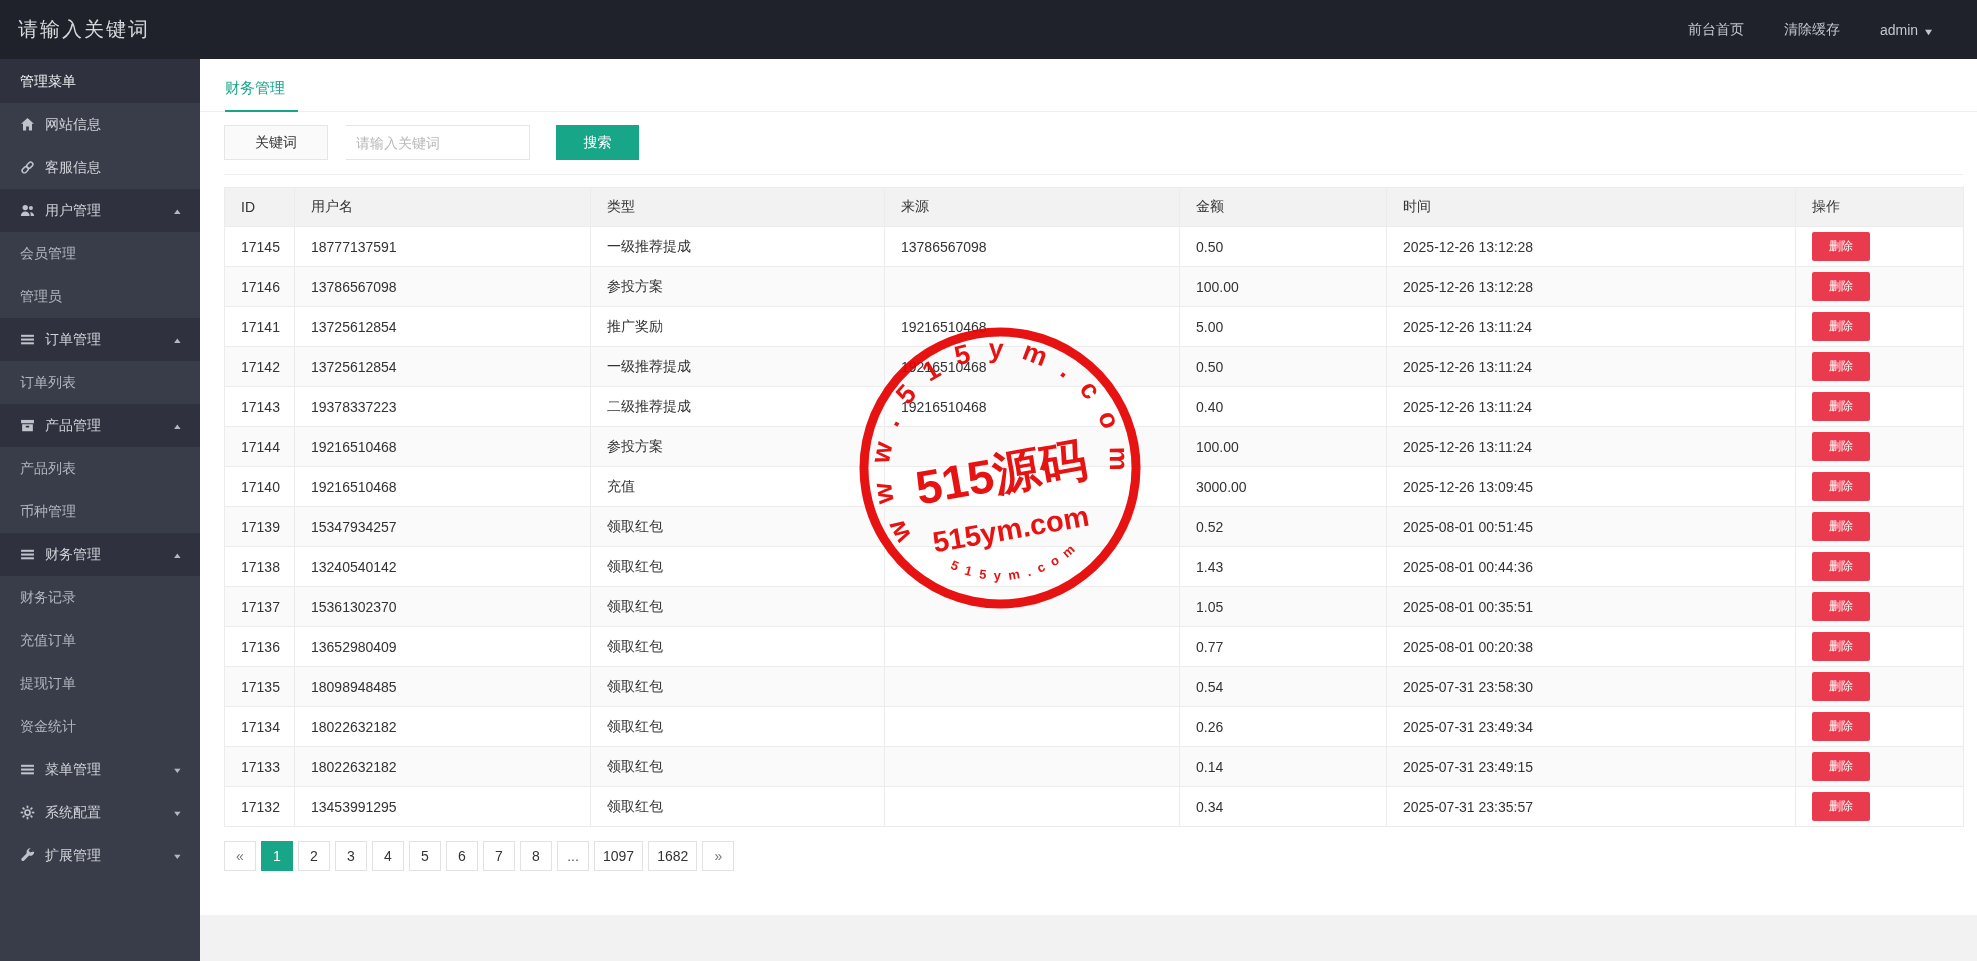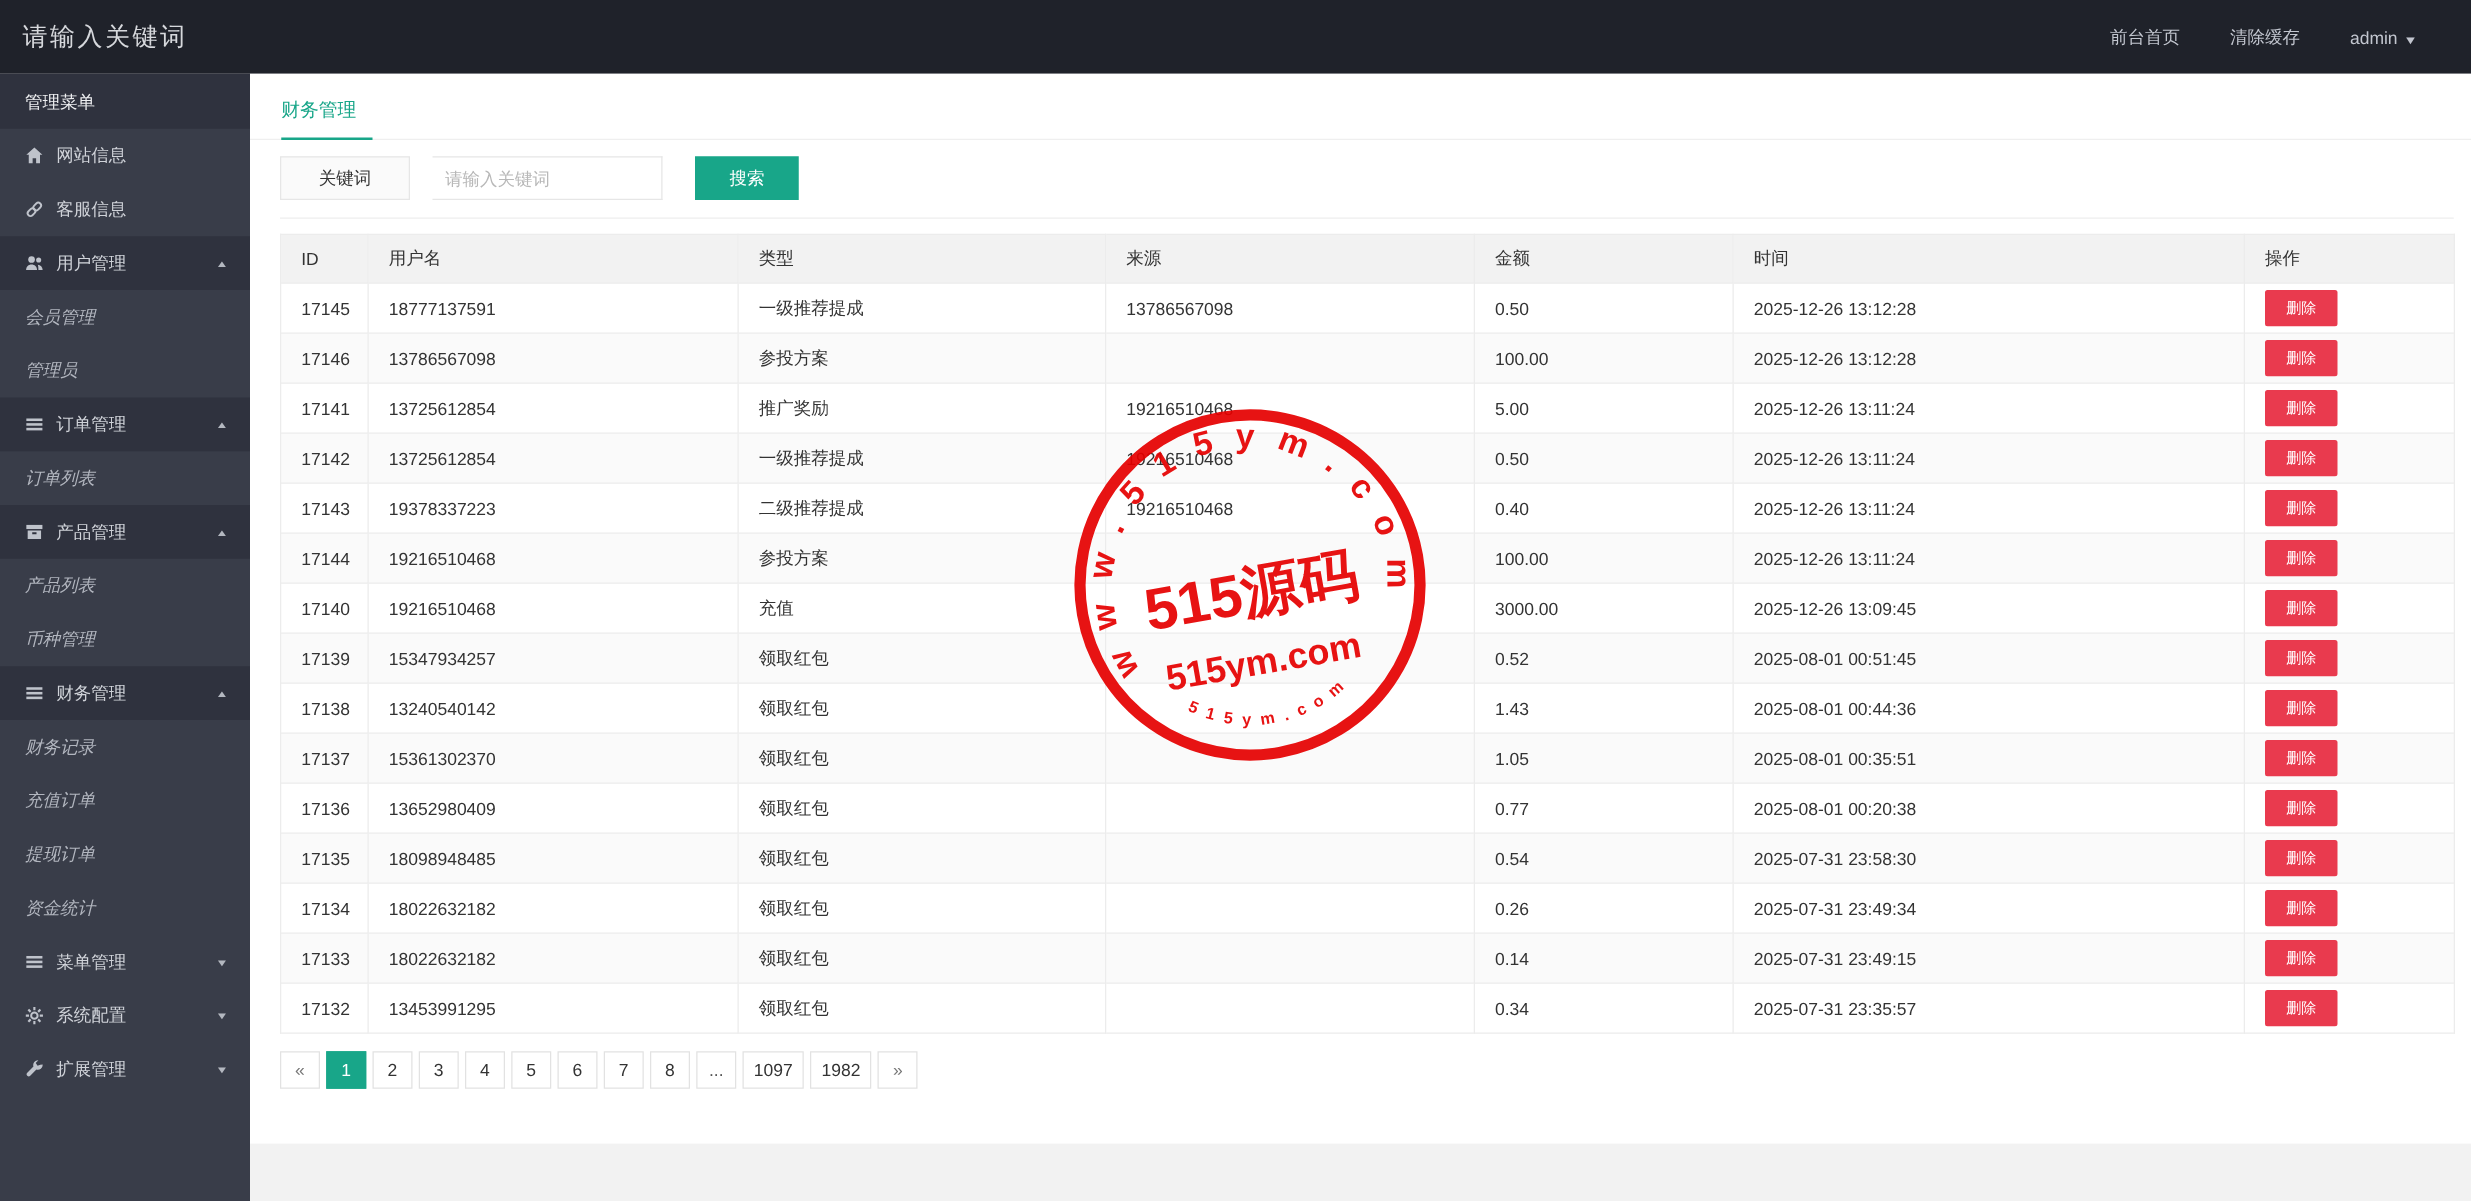--- a/index.html
+++ b/index.html
@@ -15,21 +15,21 @@
   .brand{width:200px;flex:none;padding-left:18px;font-size:20px;color:#d6d8dc;letter-spacing:2px;}
   .topnav{margin-left:auto;display:flex;align-items:center;gap:40px;padding-right:44px;font-size:14px;}
   .tn{color:#c2c6cf;cursor:pointer;white-space:nowrap;text-align:center;}
   .tn .dcaret{font-size:9px;color:#c2c6cf;margin-left:6px;display:inline-block;transform:scaleX(1.3);}
   
   .layout{display:flex;height:902px;}
   .sidebar{width:200px;flex:none;background:var(--sidebar);overflow:hidden;}
   .s-title{height:44px;line-height:44px;padding-left:20px;background:var(--sidebar-dark);color:#eff0f2;font-size:14px;}
   .s-item{height:43px;display:flex;align-items:center;padding:0 18px 0 20px;font-size:14px;color:#d0d3d9;cursor:pointer;}
   .s-item.open{background:var(--sidebar-dark);}
-  .s-item.sub{color:#b2b6bf;font-style:italic;}
+  .s-item.sub{color:#b2b6bf;}
   .s-icon{width:15px;height:15px;margin-right:10px;color:#bfc3cb;display:inline-flex;flex:none;}
   .s-icon svg{width:15px;height:15px;}
   .caret{margin-left:auto;font-size:9px;color:#b4b8c0;transform:scale(1.2,.85);}
   
   .content{flex:1;display:flex;flex-direction:column;min-width:0;}
   .content-white{height:856px;background:#fff;}
   .content-footer{flex:1;background:#f2f2f2;}
   .tabbar{height:53px;border-bottom:1px solid #efefef;padding-left:25px;display:flex;align-items:flex-end;}
   .tab{color:var(--accent);font-size:15px;padding:0 13px 12px 0;border-bottom:2px solid var(--accent);margin-bottom:-1px;cursor:pointer;}
   .search-row{display:flex;align-items:center;margin:13px 0 0 24px;height:35px;gap:18px;}
@@ -383,21 +383,21 @@
           <span class="pg active">1</span>
           <span class="pg">2</span>
           <span class="pg">3</span>
           <span class="pg">4</span>
           <span class="pg">5</span>
           <span class="pg">6</span>
           <span class="pg">7</span>
           <span class="pg">8</span>
           <span class="pg ellipsis">...</span>
           <span class="pg">1097</span>
-          <span class="pg">1982</span>
+          <span class="pg">1682</span>
           <span class="pg navpg">»</span>
         </div>
     </div>
     <div class="content-footer"></div>
   </main>
 </div>
 
 <svg class="stamp" viewBox="0 0 300 300">
   <g transform="rotate(-10 150 150)">
     <circle cx="150" cy="150" r="136" fill="none" stroke="var(--stamp)" stroke-width="9"></circle>

